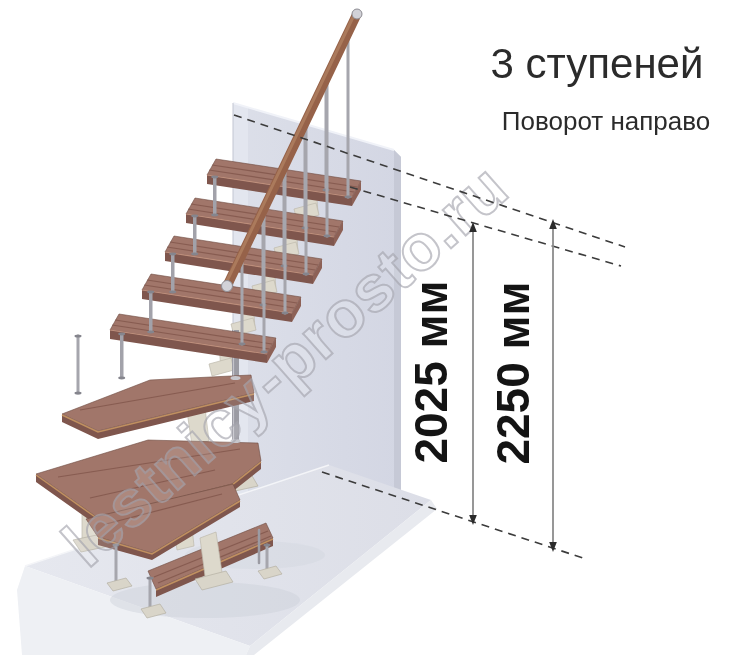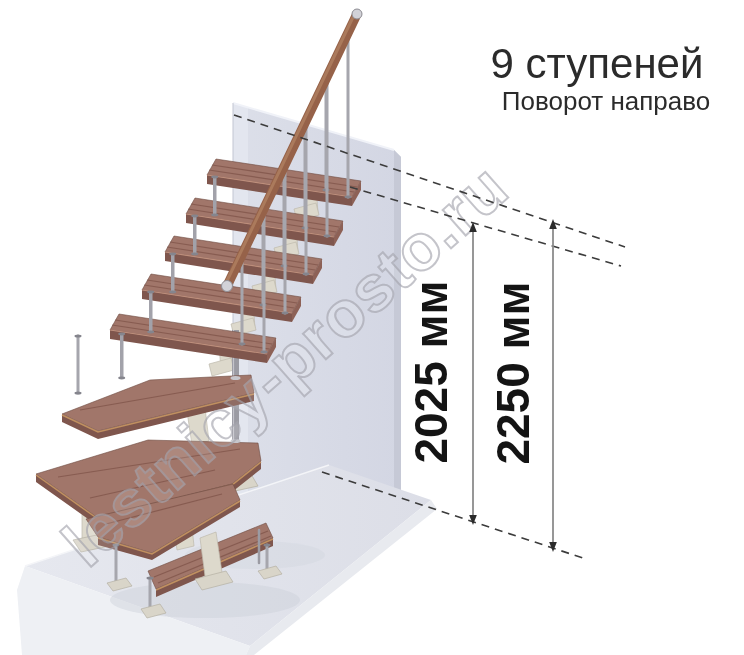--- a/index.html
+++ b/index.html
@@ -1,21 +1,21 @@
 <!DOCTYPE html>
 <html><head>
 <meta charset="utf-8">
 <style>
   html,body{margin:0;padding:0;background:#ffffff;}
   body{width:744px;height:655px;font-family:"Liberation Sans",sans-serif;}
   .stage{position:relative;width:744px;height:655px;overflow:hidden;background:#ffffff;}
   .stage svg{position:absolute;left:0;top:0;}
   .title{position:absolute;top:42px;left:597px;transform:translateX(-50%);
          font-size:42px;line-height:1.05;color:#2b2b2b;white-space:nowrap;}
-  .subtitle{position:absolute;top:88px;left:606px;transform:translateX(-50%);
+  .subtitle{position:absolute;top:108px;left:606px;transform:translateX(-50%);
          font-size:26px;line-height:1.05;color:#2b2b2b;white-space:nowrap;}
   .dim-label{font-family:"Liberation Sans",sans-serif;font-weight:bold;font-size:46px;fill:#141414;}
   .wm{font-family:"Liberation Sans",sans-serif;font-weight:bold;font-size:65px;letter-spacing:1px;
       fill:rgba(255,255,255,0.20);stroke:#a6a6af;stroke-width:2px;opacity:0.65;}
   .dash{stroke:#3c3c3c;stroke-width:1.6;stroke-dasharray:8 6;fill:none;}
   .dimline{stroke:#8c8c8c;stroke-width:1.8;fill:none;}
   .ahead{fill:#2b2b2b;stroke:none;}
   .treadtop{fill:#a1766a;stroke:#6f4b41;stroke-width:0.6;}
   .treadfront{fill:#7f564d;stroke:none;}
   .treadright{fill:#8d6156;stroke:none;}
@@ -248,16 +248,16 @@
       <polygon class="ahead" points="553,552 549.2,542 556.8,542"></polygon>
     </g>
   </g>
 
   <g>
     <text class="dim-label" transform="translate(447,372) rotate(-90)" text-anchor="middle">2025 мм</text>
     <text class="dim-label" transform="translate(529,373) rotate(-90)" text-anchor="middle">2250 мм</text>
   </g>
 </svg>
 
-  <div class="title">9 ступеней</div>
+  <div class="title">3 ступеней</div>
   <div class="subtitle">Поворот направо</div>
 
 </div>
 
 </body></html>

